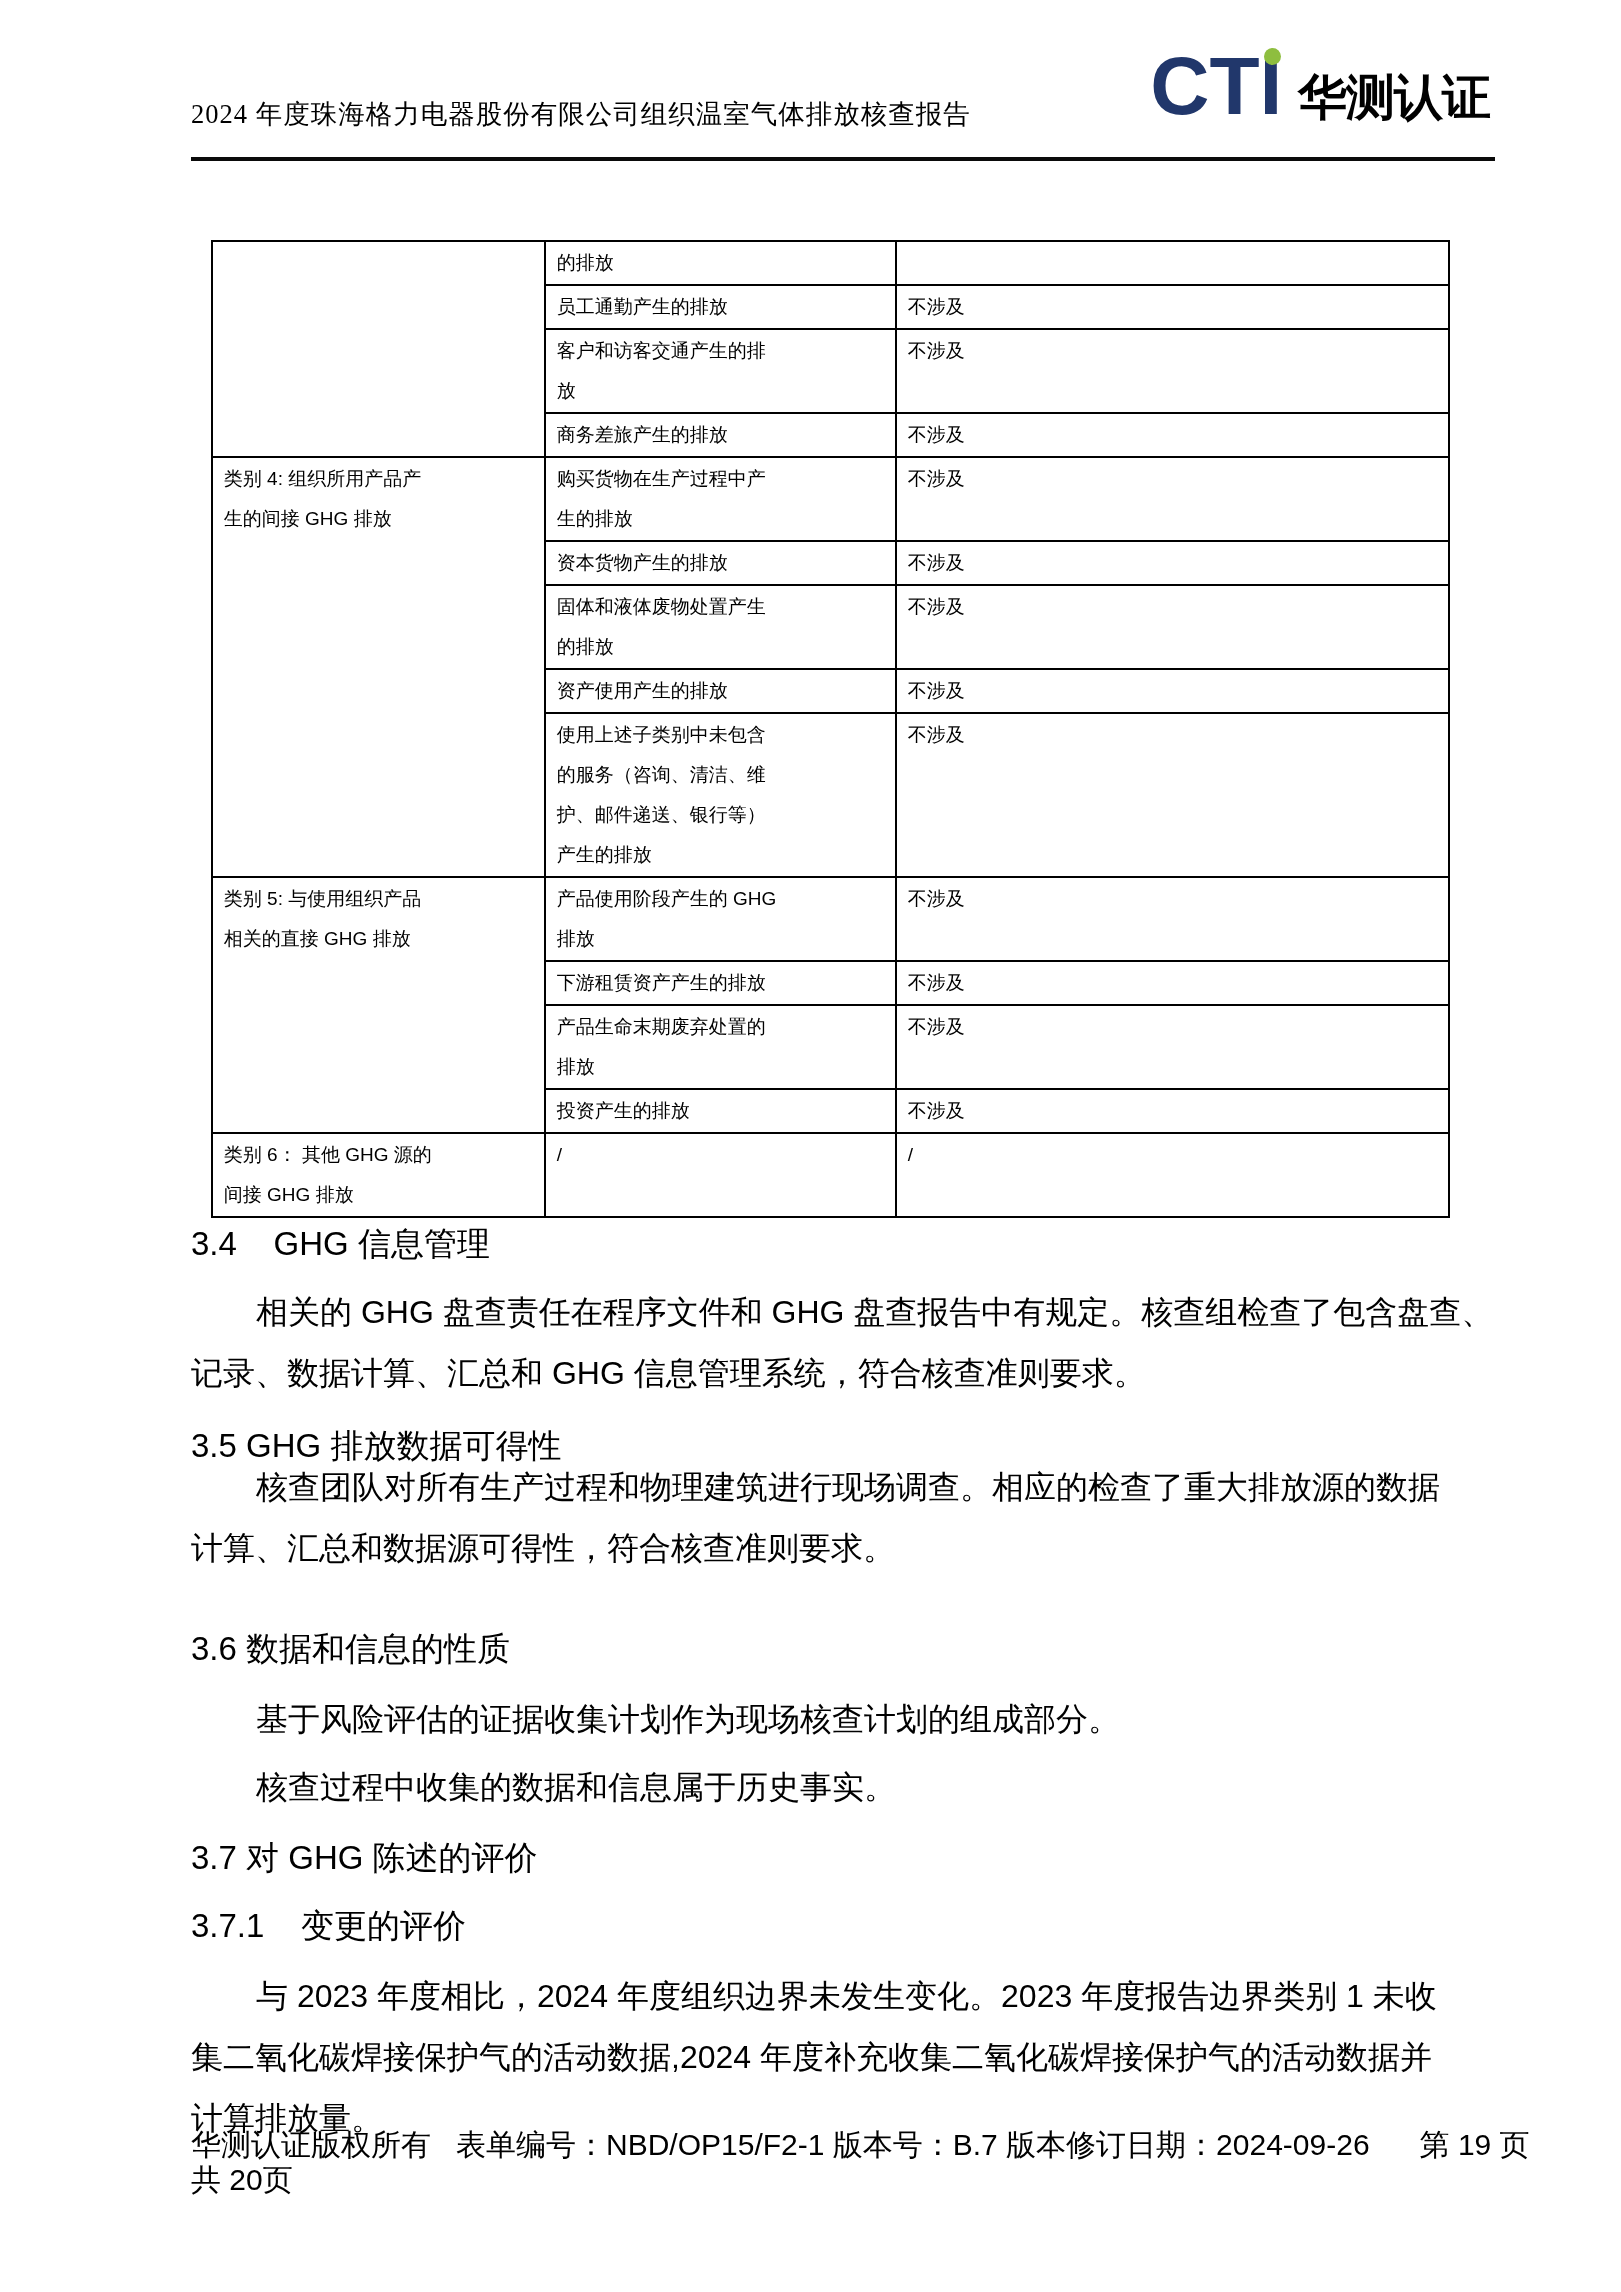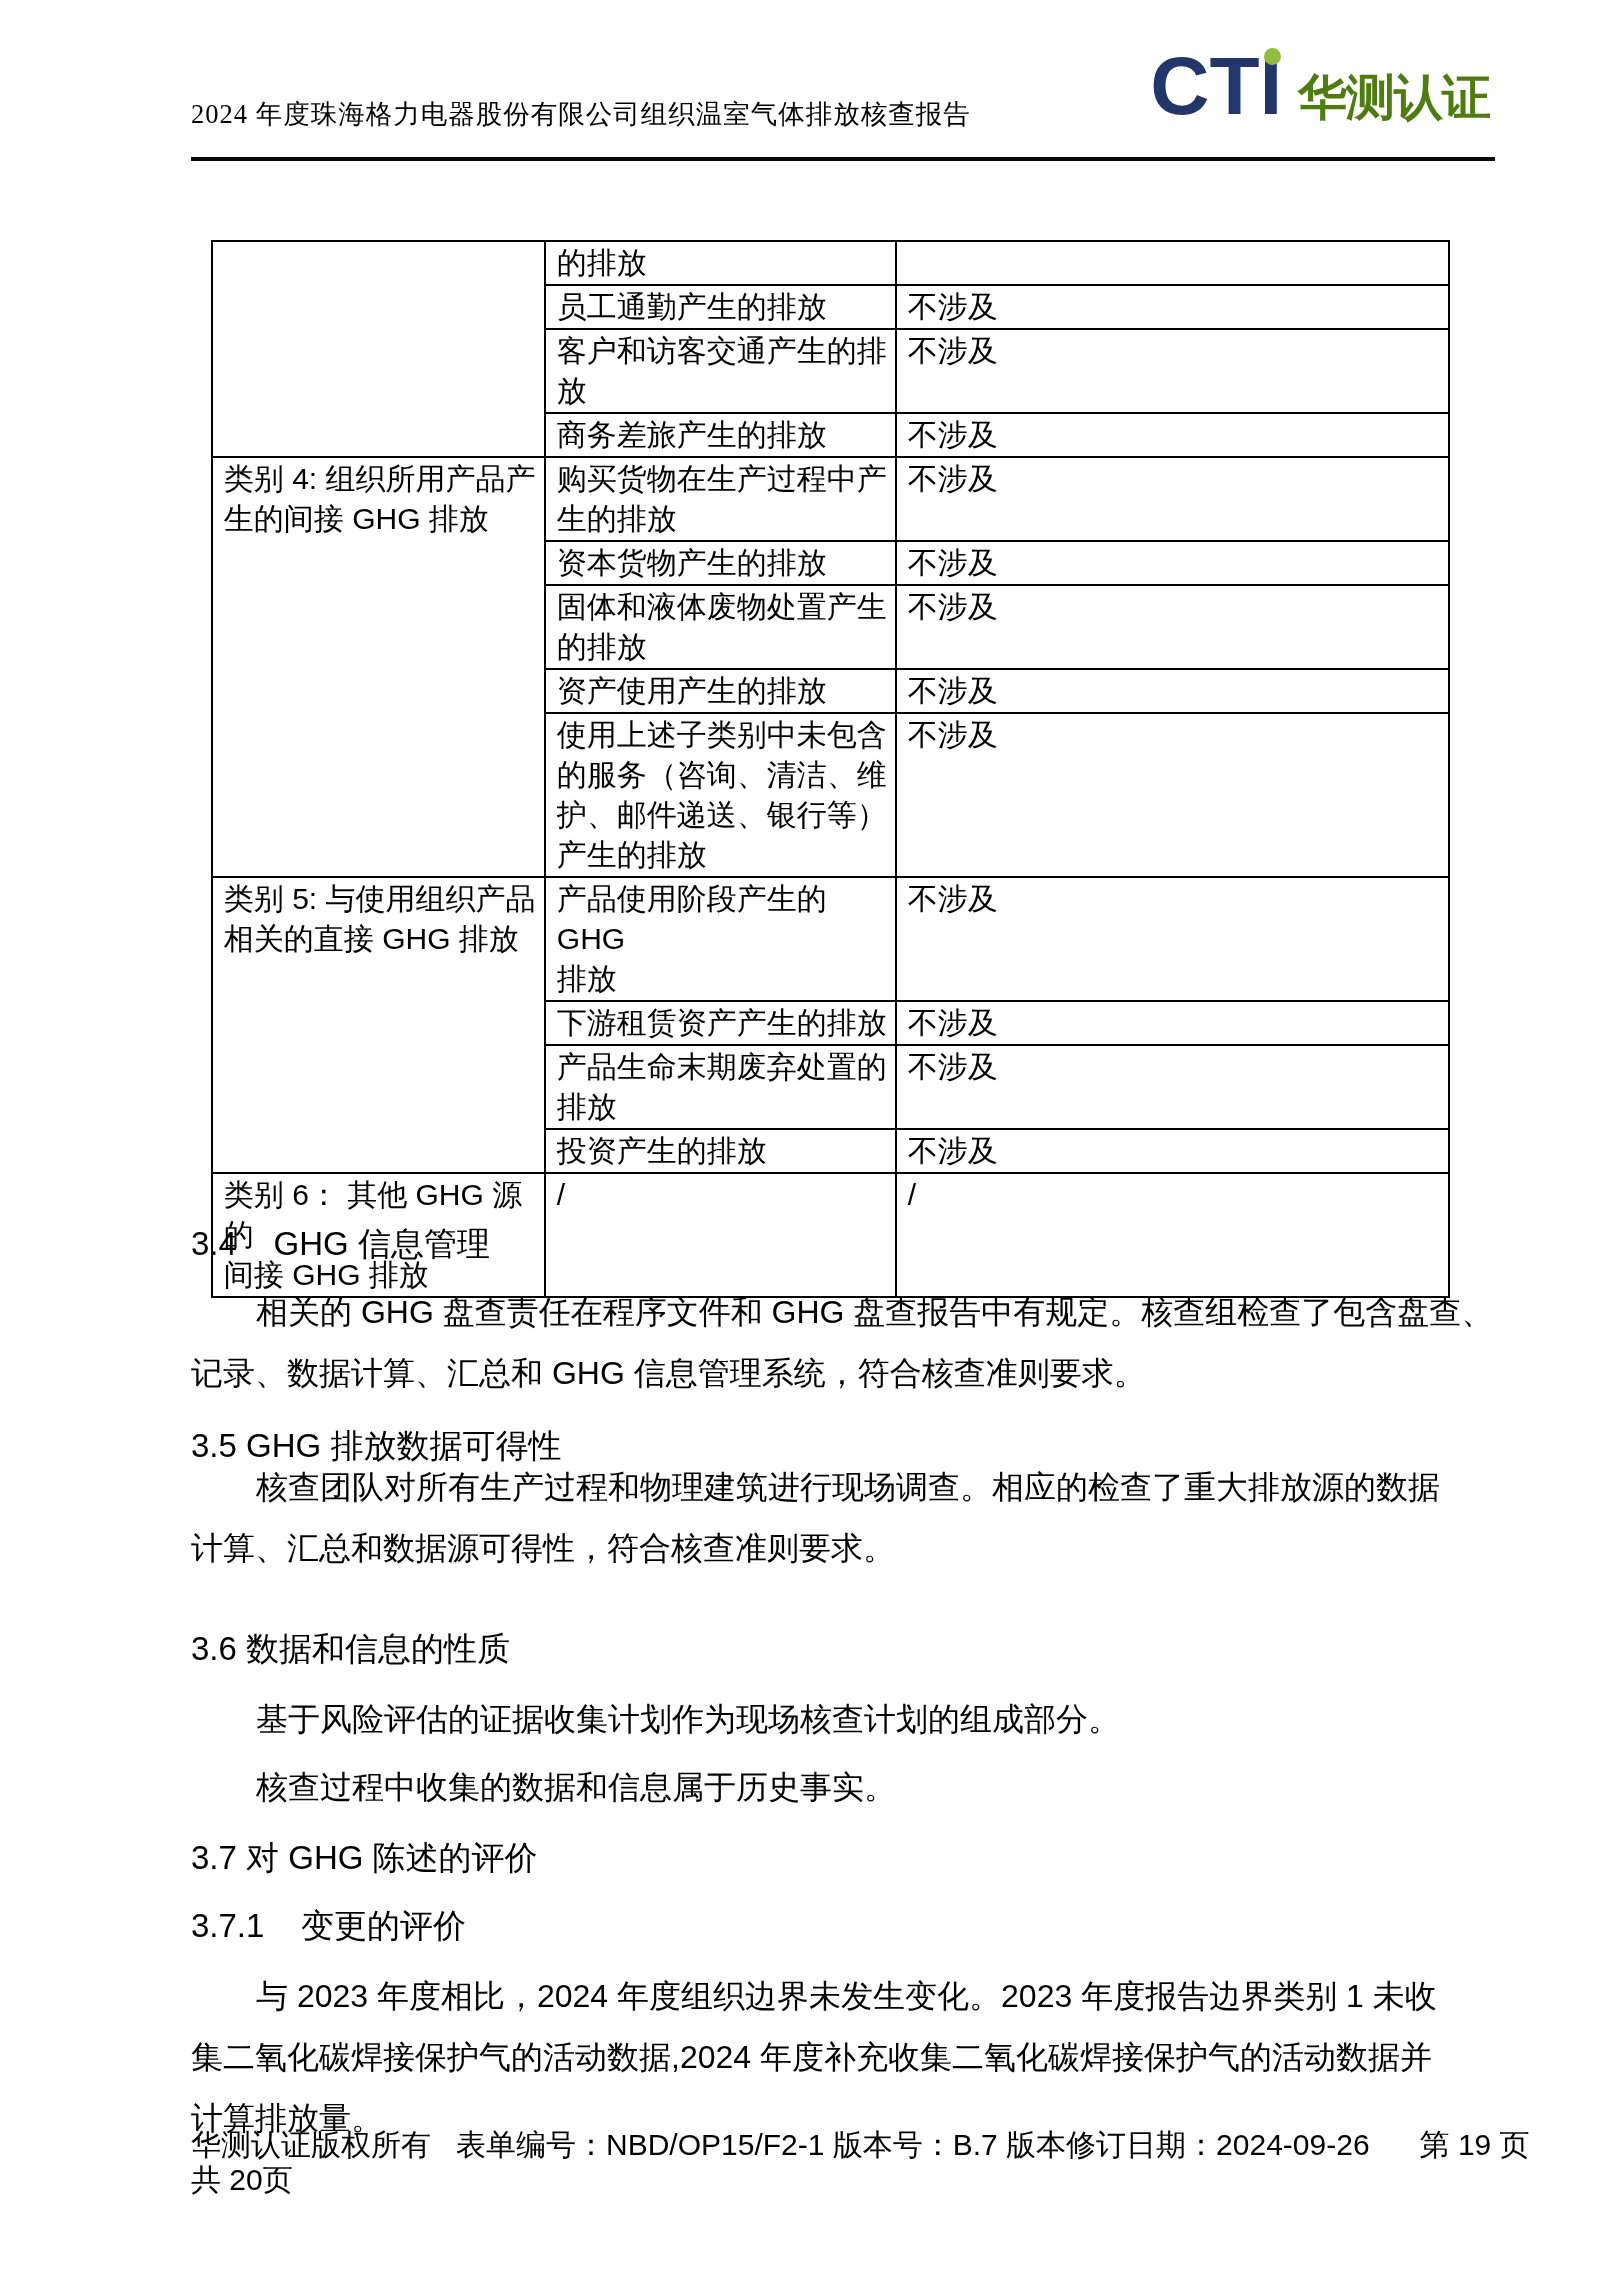--- a/index.html
+++ b/index.html
@@ -36,21 +36,21 @@
   }
   .header-rule{
     position:absolute;left:191px;top:157px;
     width:1304px;height:3.9px;background:#0a0a0a;
   }
   
   table.ghg{
     position:absolute;left:211px;top:240px;
     width:1237px;
     border-collapse:collapse;table-layout:fixed;
-    font-size:30px;line-height:40px;
+    font-size:19px;line-height:40px;
   }
   table.ghg td{
     border:2px solid #000000;
     padding:1px 7.8px 1px 10.8px;
     vertical-align:top;
     white-space:pre-line;
     overflow:hidden;
   }
   td.cat{vertical-align:middle;}
   td.vm{vertical-align:middle;}
@@ -82,21 +82,21 @@
 
 <div id="page">
 
   <div class="doc-title">2024 年度珠海格力电器股份有限公司组织温室气体排放核查报告</div>
 
   <div class="logo">
     <span class="cti" style="color: rgb(33, 55, 107);">
       <span>CTI</span>
       <span class="cti-dot" style="background: rgb(142, 190, 63);"></span>
     </span>
-    <span class="logo-cn" style="color: #4d7c0f;">华测认证</span>
+    <span class="logo-cn" style="color: #000000;">华测认证</span>
   </div>
 
   <div class="header-rule"></div>
 
   <table class="ghg">
     <colgroup>
         <col style="width:333px">
         <col style="width:351px">
         <col style="width:553px">
       </colgroup>

